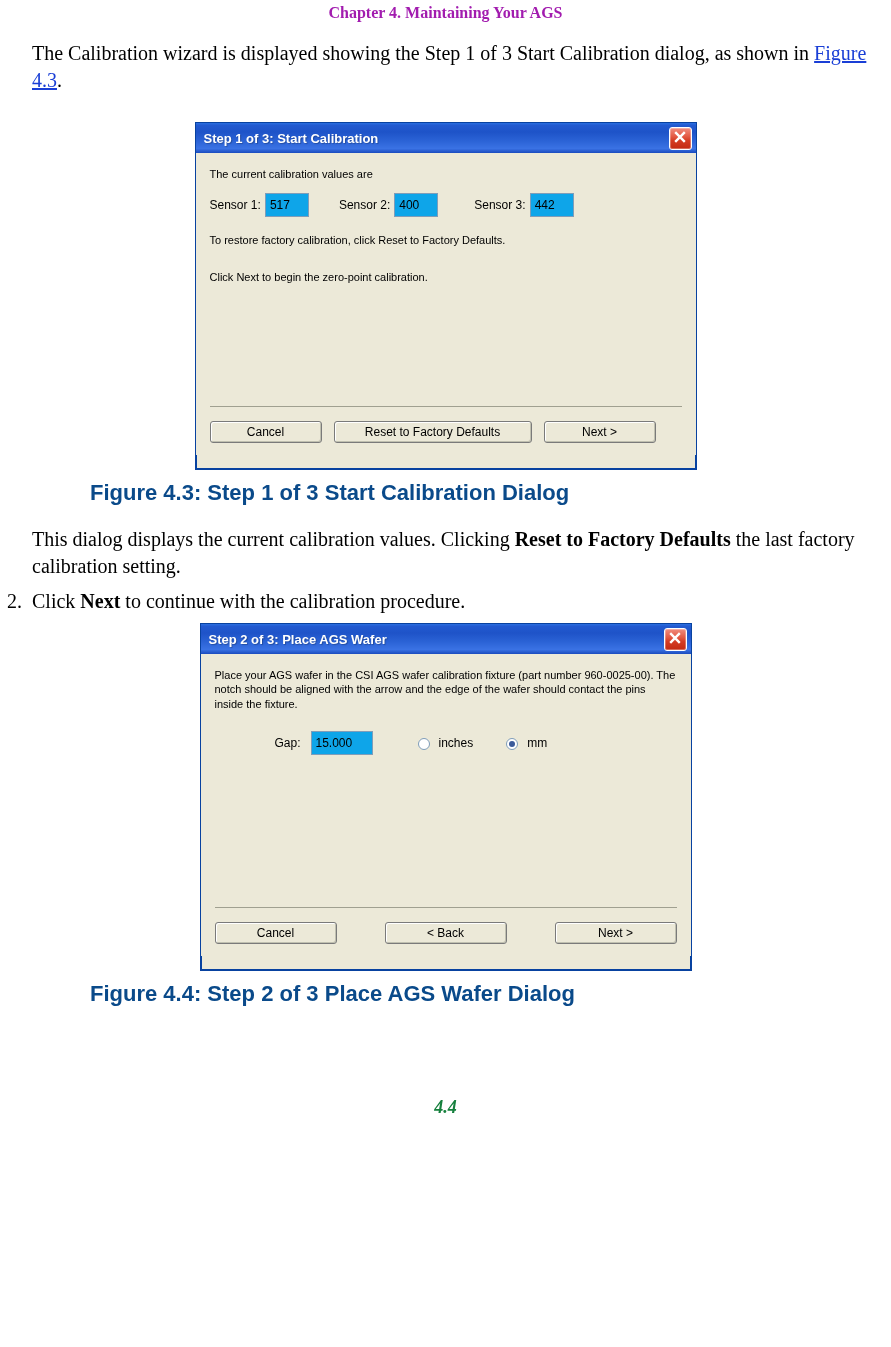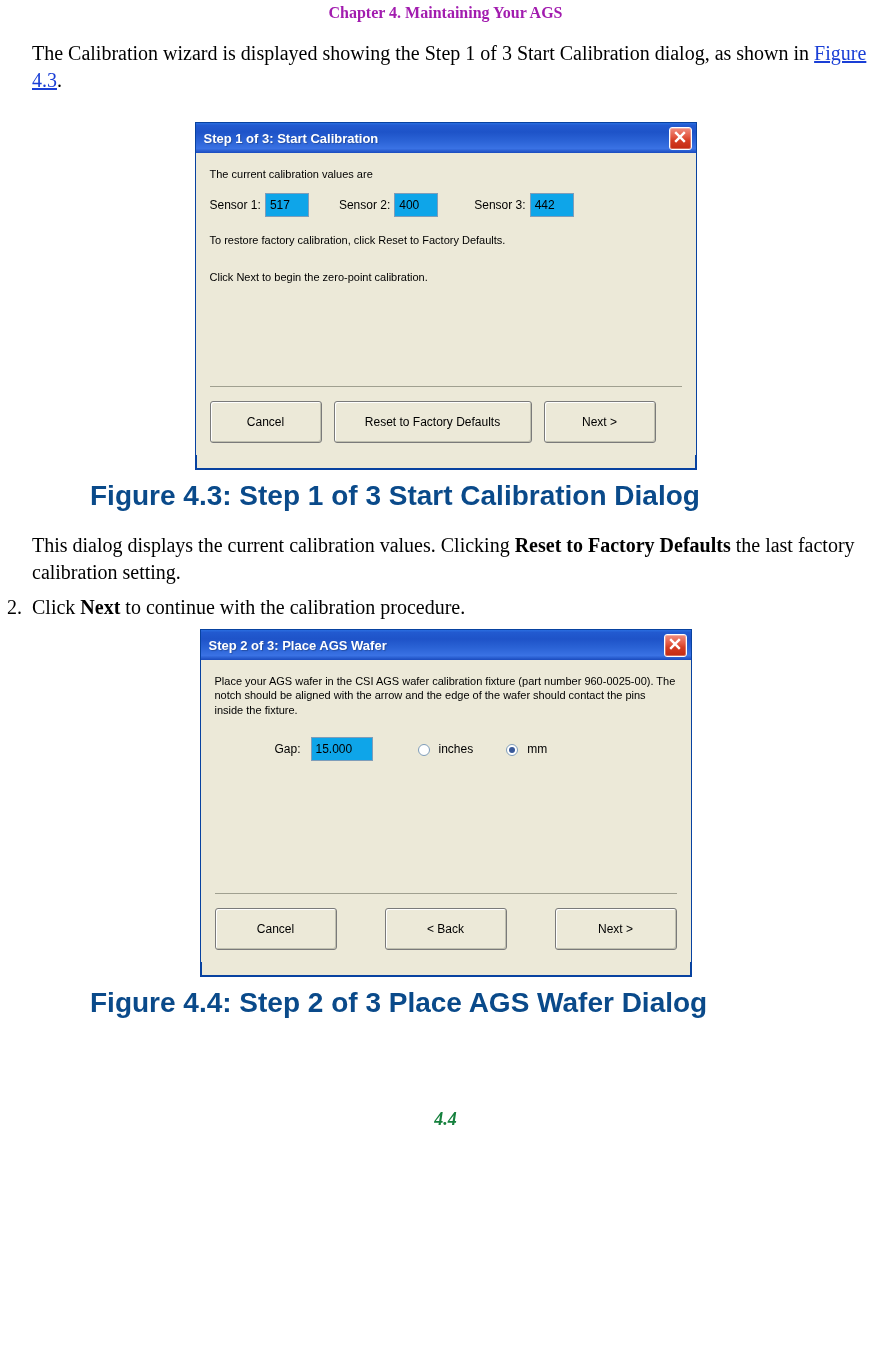--- a/index.html
+++ b/index.html
@@ -34,21 +34,21 @@
     display: flex;
     flex-direction: column;
     align-items: center;
     margin: 0 0 10px 0;
   }
   .figure-caption {
     margin: 10px 0 20px 70px;
     font-family: Helvetica, Arial, sans-serif;
     font-weight: bold;
     color: #0a4a8a;
-    font-size: 28px;
+    font-size: 22px;
     text-align: left;
     align-self: flex-start;
   }
   .body-para {
     margin: 0 0 8px 12px;
     font-size: 20px;
     line-height: 1.35;
   }
   .step-row {
     display: flex;
@@ -138,21 +138,21 @@
   }
   .sensor-input { width: 34px; }
   .gap-input { width: 52px; }
 
   .btn {
     font-family: Tahoma, Arial, sans-serif;
     font-size: 12px;
     background: #ece9d8;
     border: 1px solid #7a7a7a;
     border-radius: 3px;
-    padding: 13px 0;
+    padding: 3px 0;
     text-align: center;
     box-shadow: inset 1px 1px 0 #fff, inset -1px -1px 0 #c0c0b0;
     cursor: default;
   }
   .button-row {
     display: flex;
     gap: 12px;
     margin-top: 6px;
     border-top: 1px solid #c7c3b3;
     padding-top: 10px;

